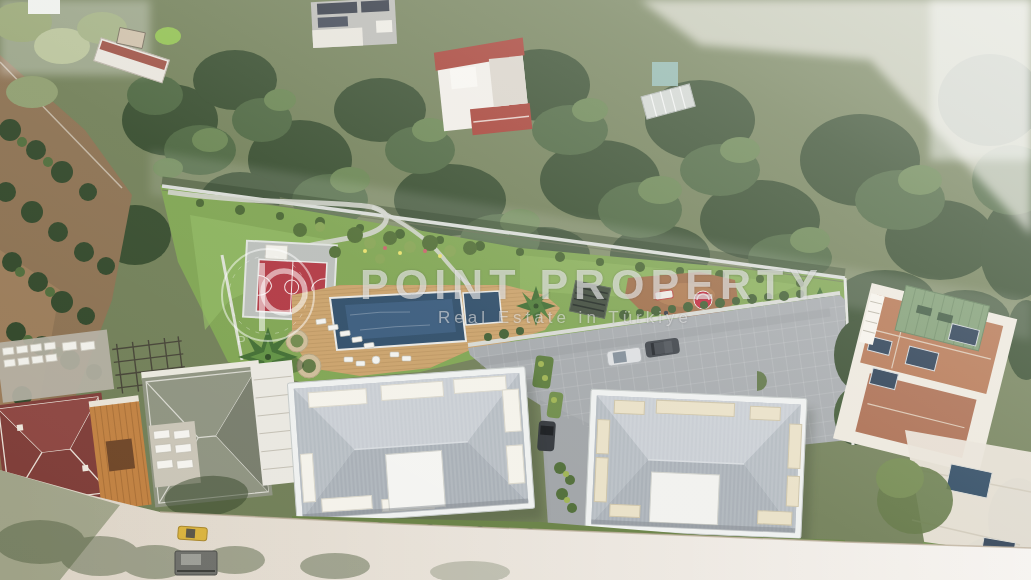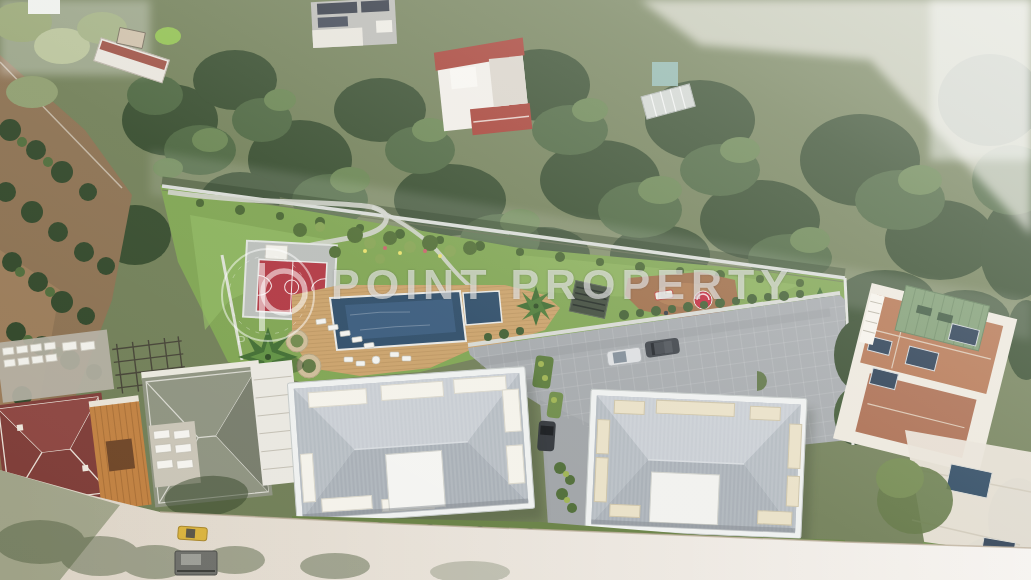--- a/index.html
+++ b/index.html
@@ -1,21 +1,21 @@
 <!DOCTYPE html>
 <html><head>
 <meta charset="utf-8">
 <style>
   html,body{margin:0;padding:0;background:#222;}
   .stage{position:relative;width:1031px;height:580px;overflow:hidden;
          font-family:"Liberation Sans",sans-serif;background:#6f7d55;}
   .stage svg{position:absolute;left:0;top:0;}
   .wm{position:absolute;color:rgba(255,255,255,0.55);text-align:center;
       text-shadow:0 0 2px rgba(70,70,70,0.35);white-space:nowrap;pointer-events:none;}
-  .wm-title{left:313px;top:260px;width:500px;font-size:43px;font-weight:800;
+  .wm-title{left:342px;top:260px;width:500px;font-size:43px;font-weight:800;
             letter-spacing:6px;color:rgba(255,255,255,0.58);}
   .wm-subtitle{left:415px;top:308px;width:300px;font-size:17px;font-weight:500;
                letter-spacing:4px;color:rgba(250,250,250,0.52);}
 </style>
 </head>
 <body>
 
 <div class="stage">
 <svg width="1031" height="580" viewBox="0 0 1031 580">
   <defs>
@@ -569,13 +569,14 @@
   <g>
     <circle cx="268" cy="295" r="46" fill="none" stroke="rgba(255,255,255,0.5)" stroke-width="2"></circle>
     <circle cx="268" cy="295" r="39" fill="none" stroke="rgba(255,255,255,0.32)" stroke-width="1" stroke-dasharray="4 6"></circle>
     <path d="M262,263 L262,331" stroke="rgba(255,255,255,0.55)" stroke-width="6" fill="none"></path>
     <circle cx="284" cy="292" r="21" fill="none" stroke="rgba(255,255,255,0.55)" stroke-width="5.5"></circle>
     <text x="237" y="345" font-size="13" fill="rgba(255,255,255,0.4)" font-family="Liberation Sans, sans-serif">P</text>
   </g>
 </svg>
 
 <div class="wm wm-title">POINT PROPERTY</div>
+<div class="wm wm-subtitle">Real Estate in Türkiye</div>
 </div>
 
 </body></html>

